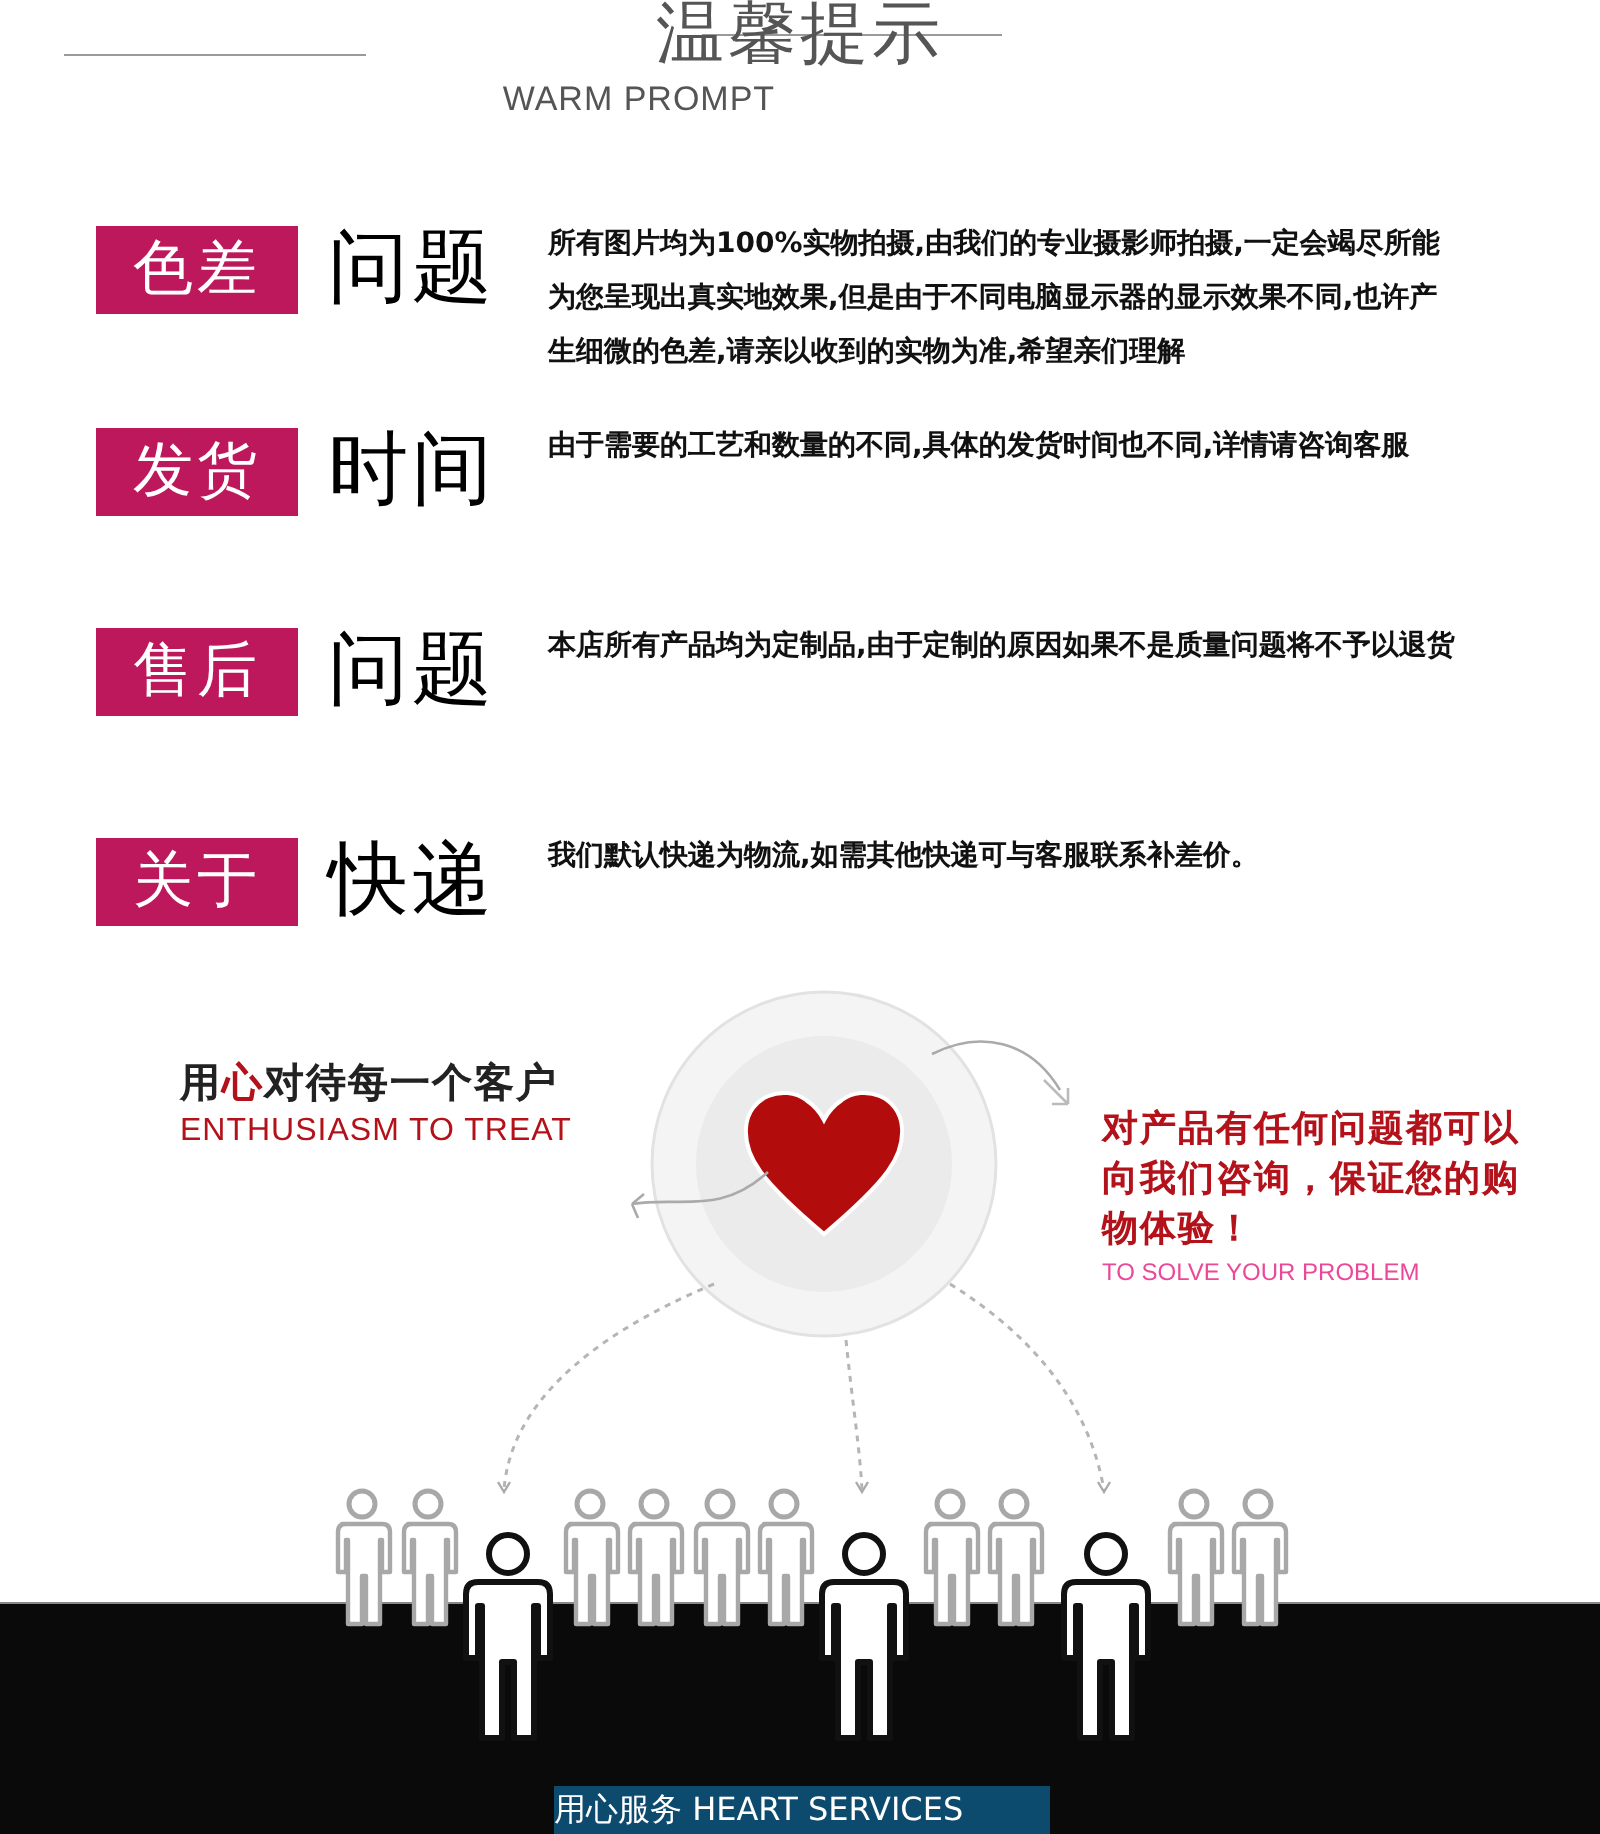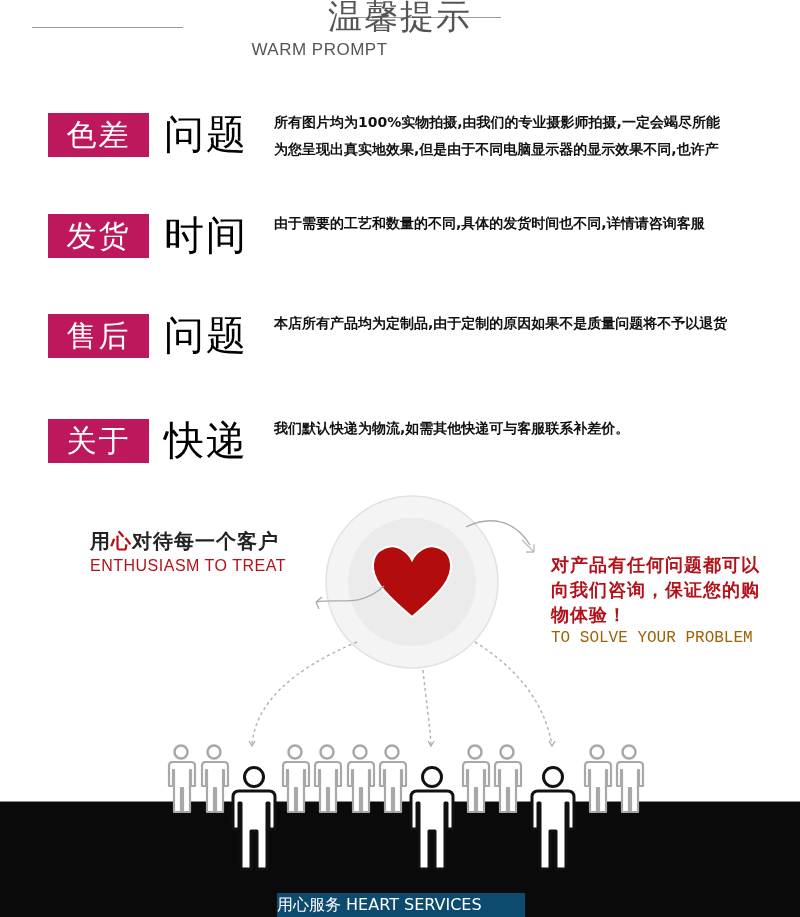--- a/index.html
+++ b/index.html
@@ -33,21 +33,21 @@
   .desc {
     position: absolute; left: 226px; top: -4px; width: 500px;
     font-size: 14px; font-weight: bold; color: #111; line-height: 27px;
   }
   .left-cap { position: absolute; left: 90px; top: 528px; }
   .left-cap .cn { font-size: 20px; font-weight: bold; color: #222; letter-spacing: 1px; }
   .left-cap .cn .red { color: #b3121a; }
   .left-cap .en { font-size: 16px; color: #b3121a; letter-spacing: 0.5px; margin-top: 2px; font-family: "Liberation Sans", sans-serif; }
   .right-cap { position: absolute; left: 551px; top: 552px; width: 240px; }
   .right-cap .cn { font-size: 18px; font-weight: bold; color: #b3121a; line-height: 25px; letter-spacing: 1px; }
-  .right-cap .en { font-size: 16px; color: #a16207; margin-top: 2px; font-family: Liberation Mono, monospace; }
+  .right-cap .en { font-size: 12px; color: #ec4899; margin-top: 2px; font-family: Liberation Sans, sans-serif; }
   .band { position: absolute; left: 0; top: 801px; width: 800px; height: 116px; background: #0a0a0a; border-top: 1px solid #888; }
   .footer-box {
     position: absolute; left: 277px; top: 893px; width: 248px; height: 24px;
     background: #0c4a6e; color: #fff; font-size: 16px; line-height: 24px;
   }
 </style>
 </head>
 <body>
 
 <div>
@@ -56,20 +56,21 @@
   <div class="hdr-title">温馨提示</div>
   <div class="hdr-sub">WARM PROMPT</div>
 </div>
 
 <div class="sec" style="top:113px;">
   <div class="tag">色差</div>
   <div class="tag2">问题</div>
   <div class="desc">
     <div>所有图片均为100%实物拍摄,由我们的专业摄影师拍摄,一定会竭尽所能</div>
     <div>为您呈现出真实地效果,但是由于不同电脑显示器的显示效果不同,也许产</div>
+    <div>生细微的色差,请亲以收到的实物为准,希望亲们理解</div>
   </div>
 </div>
 
 <div class="sec" style="top:214px;">
   <div class="tag">发货</div>
   <div class="tag2">时间</div>
   <div class="desc">
     <div>由于需要的工艺和数量的不同,具体的发货时间也不同,详情请咨询客服</div>
   </div>
 </div>

